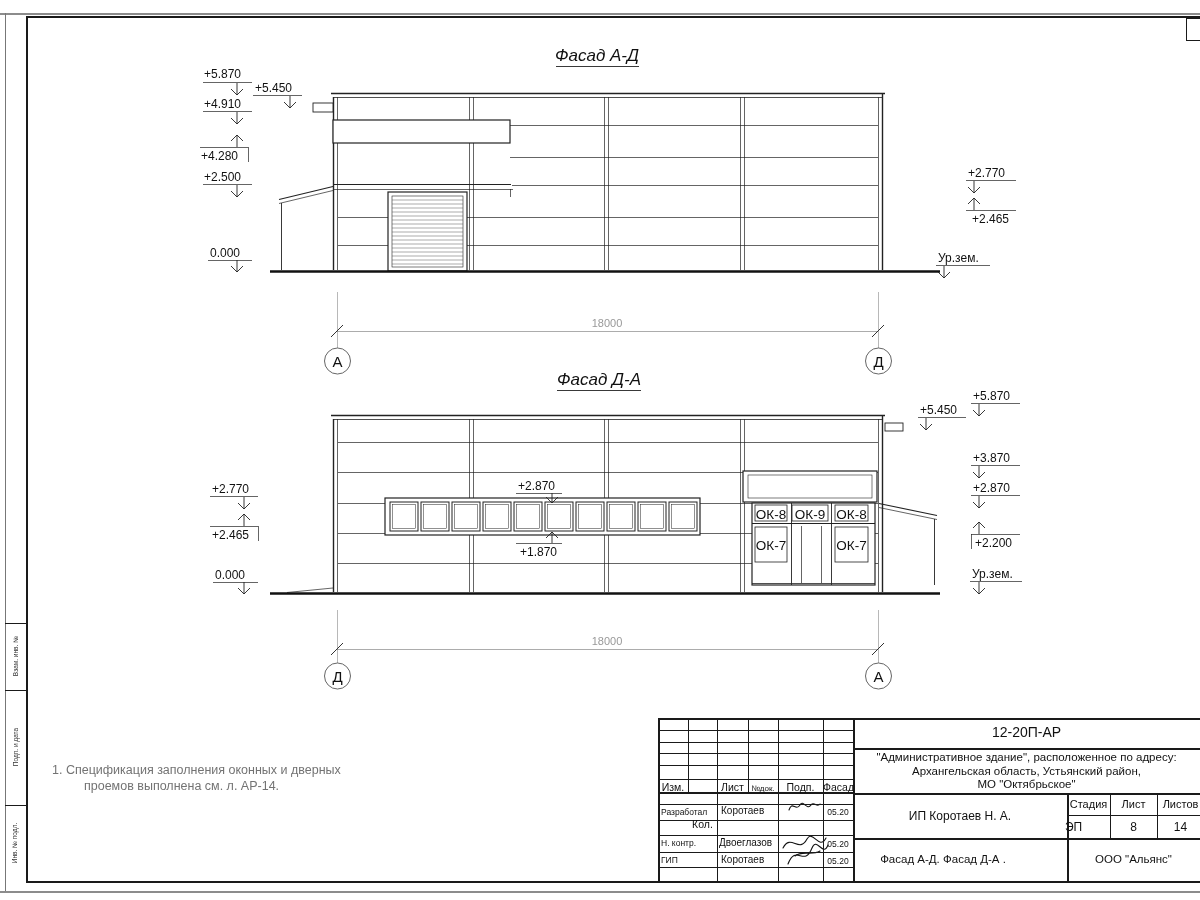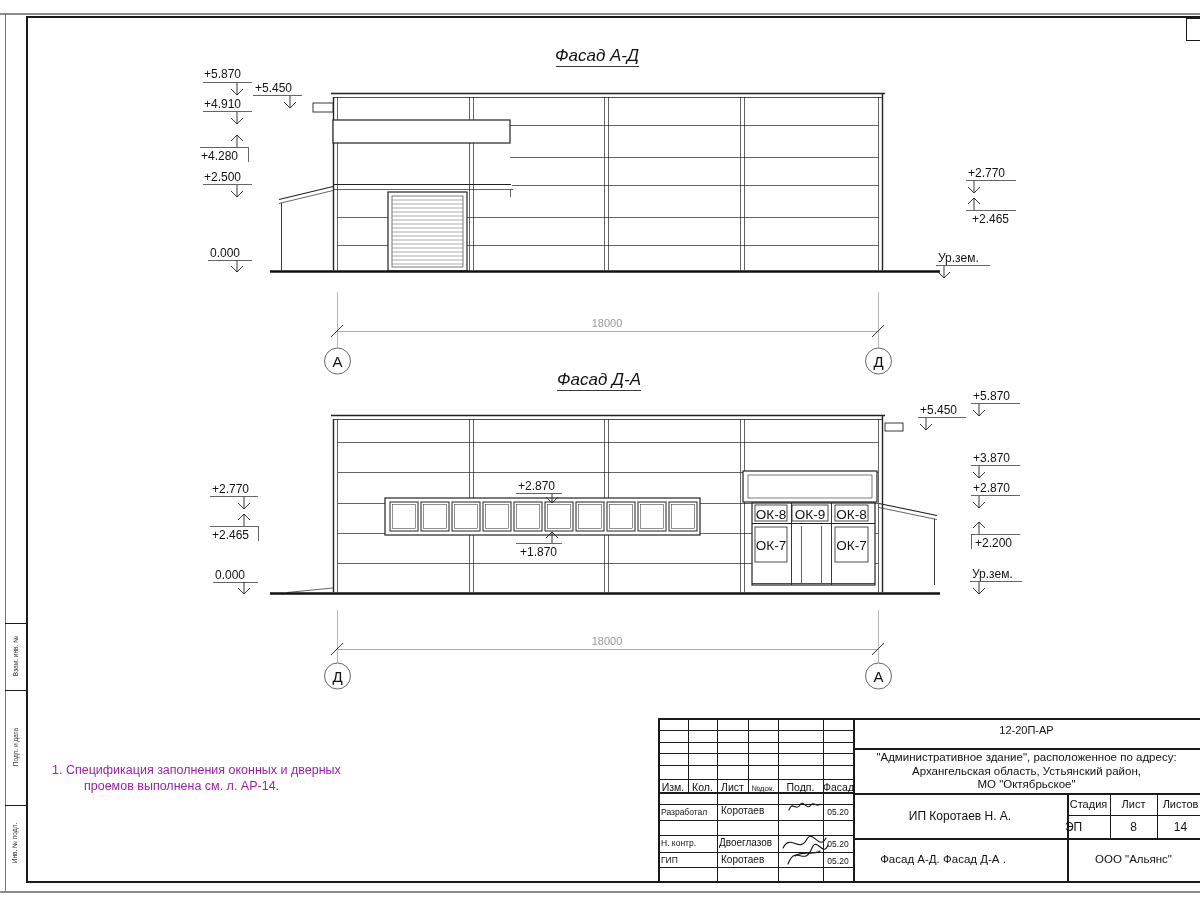--- a/index.html
+++ b/index.html
@@ -10,21 +10,21 @@
   .dimtxt{font-size:11px;fill:#999;}
   .axtxt{font-size:15px;}
   .oktxt{font-size:13.5px;}
   .ftitle{font-size:17px;font-style:italic;}
   .ln{position:absolute;background:#1a1a1a;}
   .gln{position:absolute;background:#8c8c8c;}
   .tbtxt{position:absolute;text-align:center;white-space:nowrap;}
   .drawsvg{position:absolute;left:0;top:0;z-index:1;}
   .overlay{position:absolute;left:0;top:0;width:1200px;height:900px;z-index:2;}
   .rot{position:absolute;transform:rotate(-90deg);text-align:center;font-size:6.5px;color:#333;height:12px;line-height:12px;}
-  .note{position:absolute;left:52px;top:762px;font-size:12.5px;line-height:16px;color:#a21caf;white-space:nowrap;}
+  .note{position:absolute;left:52px;top:762px;font-size:12.5px;line-height:16px;color:#737373;white-space:nowrap;}
   .note .l2{margin-left:32px;}
 </style>
 </head>
 <body>
 
 <svg class="drawsvg" width="1200" height="900" viewBox="0 0 1200 900">
 
   <g stroke="#222" fill="none">
     <line x1="331" y1="93.5" x2="885" y2="93.5" stroke-width="1.6"></line>
     <line x1="333" y1="97.5" x2="883" y2="97.5" stroke-width="0.8"></line>
@@ -312,37 +312,37 @@
     <div class="ln" style="left:717px;top:718px;width:1px;height:163px;"></div>
     <div class="ln" style="left:748px;top:718px;width:1px;height:74px;"></div>
     <div class="ln" style="left:778px;top:718px;width:1px;height:163px;"></div>
     <div class="ln" style="left:823px;top:718px;width:1px;height:163px;"></div>
     <div class="ln" style="left:853px;top:718px;width:2px;height:163px;"></div>
     <div class="ln" style="left:1067px;top:793px;width:1.5px;height:88px;"></div>
     <div class="ln" style="left:1110px;top:793px;width:1px;height:45px;"></div>
     <div class="ln" style="left:1157px;top:793px;width:1px;height:45px;"></div>
 
     <span class="tbtxt" style="left:658px;top:781px;width:30px;font-size:10.5px;">Изм.</span>
-    <span class="tbtxt" style="left:688px;top:781px;width:29px;font-size:10.5px;">Кол.</span>
+    <span class="tbtxt" style="left:688px;top:818px;width:29px;font-size:10.5px;">Кол.</span>
     <span class="tbtxt" style="left:717px;top:781px;width:31px;font-size:10.5px;">Лист</span>
     <span class="tbtxt" style="left:748px;top:784px;width:30px;font-size:8px;">№док.</span>
     <span class="tbtxt" style="left:778px;top:781px;width:45px;font-size:10.5px;">Подп.</span>
     <span class="tbtxt" style="left:823px;top:781px;width:30px;font-size:10.5px;">Фасад</span>
 
     <span class="tbtxt" style="left:661px;top:807px;width:56px;font-size:8.5px;text-align:left;">Разработал</span>
     <span class="tbtxt" style="left:721px;top:805px;width:57px;font-size:10px;text-align:left;">Коротаев</span>
     <span class="tbtxt" style="left:823px;top:807px;width:30px;font-size:8.5px;">05.20</span>
     <span class="tbtxt" style="left:661px;top:838px;width:56px;font-size:8.5px;text-align:left;">Н. контр.</span>
     <span class="tbtxt" style="left:719px;top:837px;width:60px;font-size:10px;text-align:left;">Двоеглазов</span>
     <span class="tbtxt" style="left:823px;top:839px;width:30px;font-size:8.5px;">05.20</span>
     <span class="tbtxt" style="left:661px;top:855px;width:56px;font-size:8.5px;text-align:left;">ГИП</span>
     <span class="tbtxt" style="left:721px;top:854px;width:57px;font-size:10px;text-align:left;">Коротаев</span>
     <span class="tbtxt" style="left:823px;top:856px;width:30px;font-size:8.5px;">05.20</span>
 
-    <span class="tbtxt" style="left:853px;top:724px;width:347px;font-size:11px;">12-20П-АР</span>
+    <span class="tbtxt" style="left:853px;top:724px;width:347px;font-size:14px;">12-20П-АР</span>
     <span class="tbtxt" style="left:853px;top:751px;width:347px;font-size:11.5px;">"Административное здание", расположенное по адресу:</span>
     <span class="tbtxt" style="left:853px;top:765px;width:347px;font-size:11.5px;">Архангельская область, Устьянский район,</span>
     <span class="tbtxt" style="left:853px;top:778px;width:347px;font-size:11.5px;">МО "Октябрьское"</span>
     <span class="tbtxt" style="left:853px;top:809px;width:214px;font-size:12px;">ИП Коротаев Н. А.</span>
     <span class="tbtxt" style="left:1067px;top:798px;width:43px;font-size:11px;">Стадия</span>
     <span class="tbtxt" style="left:1110px;top:798px;width:47px;font-size:11px;">Лист</span>
     <span class="tbtxt" style="left:1157px;top:798px;width:47px;font-size:11px;">Листов</span>
     <span class="tbtxt" style="left:1052px;top:820px;width:43px;font-size:12px;">ЭП</span>
     <span class="tbtxt" style="left:1110px;top:820px;width:47px;font-size:12px;">8</span>
     <span class="tbtxt" style="left:1157px;top:820px;width:47px;font-size:12px;">14</span>

